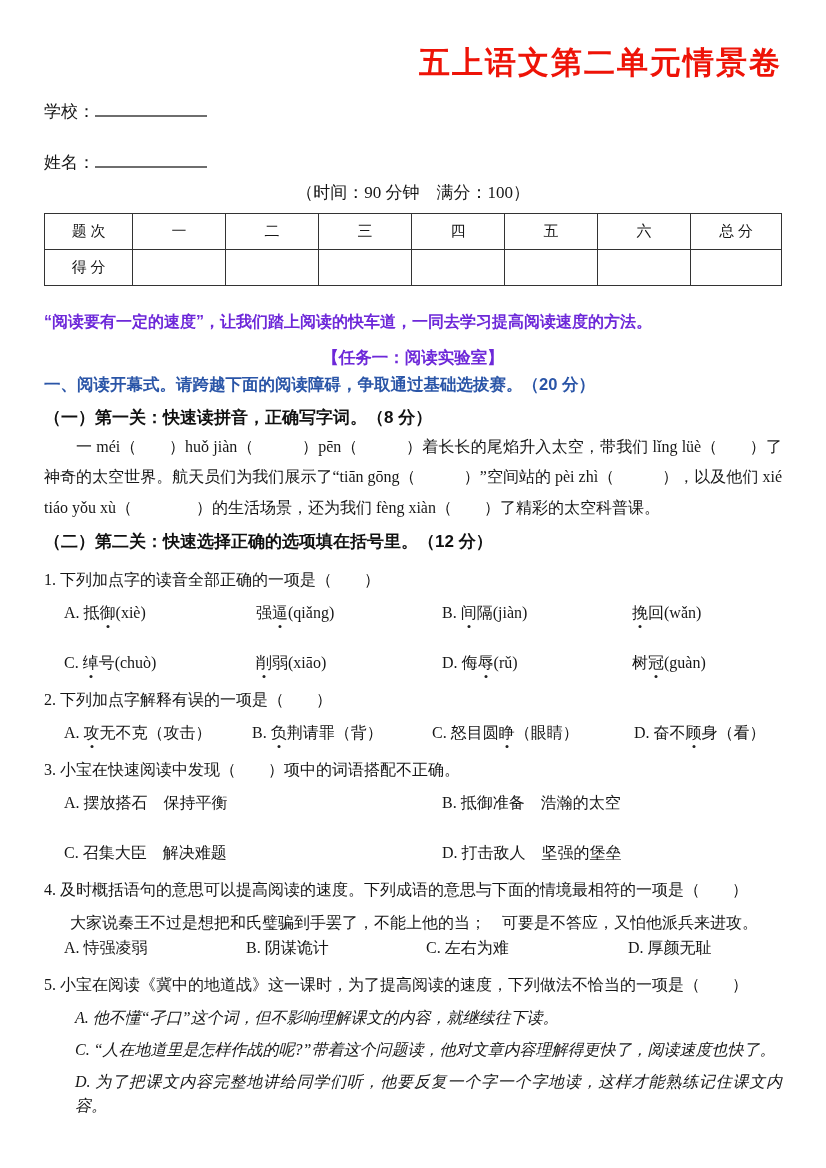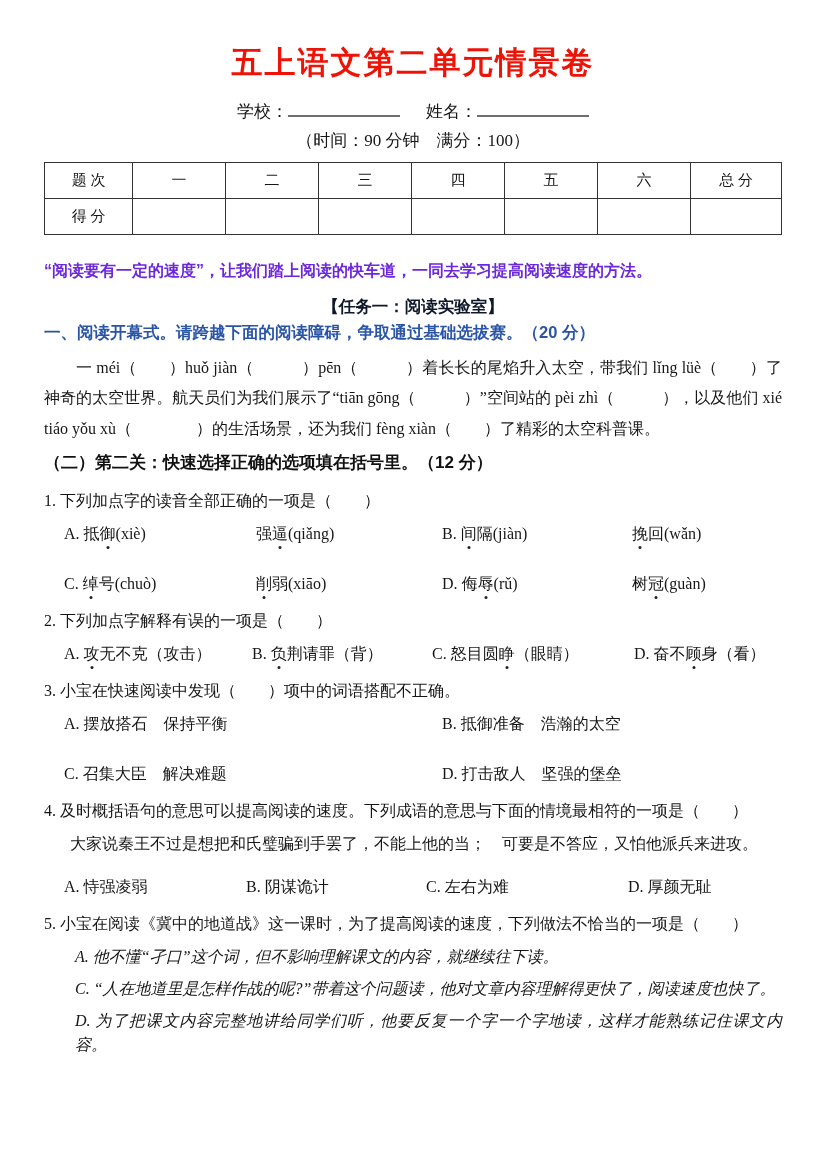--- a/index.html
+++ b/index.html
@@ -3,50 +3,50 @@
 <meta charset="utf-8">
 <style>
   html,body{margin:0;padding:0;background:#ffffff;}
   .page{
     width:826px;min-height:1168px;box-sizing:border-box;
     padding:40px 44px 40px 44px;
     font-family:"Liberation Serif","DejaVu Serif",serif;
     font-size:16px;color:#161616;line-height:1.5;
   }
   .title{
-    text-align:center;font-size:31px;font-weight:bold;color:#ee1307;
+    text-align:right;font-size:31px;font-weight:bold;color:#ee1307;
     font-family:"Liberation Sans","DejaVu Sans",sans-serif;
     margin:0 0 12px 0;letter-spacing:2px;
   }
-  .id-row{display:flex;justify-content:center;gap:26px;font-size:17px;margin:0 0 4px 0;}
+  .id-row{display:flex;justify-content:center;gap:26px;font-size:17px;margin:0 0 4px 0;flex-direction:column;}
   .id-item{white-space:nowrap;}
   .blank{display:inline-block;width:112px;height:15px;border-bottom:2px solid #6e6e6e;vertical-align:baseline;}
   .time-line{text-align:center;font-size:17px;margin:0 0 8px 0;}
   table.score{width:100%;border-collapse:collapse;table-layout:fixed;margin:0 0 24px 0;}
   table.score td{border:1px solid #333;height:35px;text-align:center;font-size:15px;padding:0;}
   .intro-red{
     color:#6d28d9;font-weight:bold;font-size:16px;margin:0 0 11px 0;
     font-family:"Liberation Sans","DejaVu Sans",sans-serif;
   }
   .task-heading{
-    text-align:center;color:#0f172a;font-weight:bold;font-size:16.5px;margin:1px 0;
+    text-align:center;color:#6d28d9;font-weight:bold;font-size:16.5px;margin:1px 0;
     font-family:"Liberation Sans","DejaVu Sans",sans-serif;
   }
   .section-heading{
     color:#2a55a7;font-weight:bold;font-size:16.5px;margin:2px 0 8px 0;
     font-family:"Liberation Sans","DejaVu Sans",sans-serif;
   }
   .part-heading{
     font-weight:bold;font-size:17px;margin:6px 0 2px 0;color:#111;
     font-family:"Liberation Sans","DejaVu Sans",sans-serif;
   }
   .passage{margin:2px 0 6px 0;text-indent:2em;line-height:1.9;text-align:justify;}
   .question{margin:13px 0 0 0;}
   .stem{margin:0 0 9px 0;}
-  .context{padding-left:26px;margin:0 0 19px 0;}
+  .context{padding-left:26px;margin:0 0 1px 0;}
   .opts-grid{display:grid;padding-left:20px;row-gap:26px;margin:0 0 2px 0;}
   .g-q1{grid-template-columns:192px 186px 190px auto;}
   .g-q2{grid-template-columns:188px 180px 202px auto;}
   .g-q3{grid-template-columns:378px auto;}
   .g-q4{grid-template-columns:182px 180px 202px auto;}
   .opt-block p{margin:0 0 8px 0;text-align:justify;font-style:italic;}
   .hang{padding-left:60px;text-indent:-29px;}
   .nohang{padding-left:31px;text-indent:0;}
   .hang-q6{padding-left:44px;text-indent:-13px;}
   .dot-under{position:relative;display:inline-block;}
@@ -101,20 +101,21 @@
       <td></td>
       <td></td>
     </tr>
   </tbody>
     </table>
 
   <p class="intro-red">“阅读要有一定的速度”，让我们踏上阅读的快车道，一同去学习提高阅读速度的方法。</p>
   <p class="task-heading">【任务一：阅读实验室】</p>
   <p class="section-heading">一、阅读开幕式。请跨越下面的阅读障碍，争取通过基础选拔赛。（20 分）</p>
 
+  <p class="part-heading">（一）第一关：快速读拼音，正确写字词。（8 分）</p>
   <p class="passage">一 méi（　　）huǒ jiàn（　　　）pēn（　　　）着长长的尾焰升入太空，带我们 lǐng lüè（　　）了神奇的太空世界。航天员们为我们展示了“tiān gōng（　　　）”空间站的 pèi zhì（　　　），以及他们 xié tiáo yǒu xù（　　　　）的生活场景，还为我们 fèng xiàn（　　）了精彩的太空科普课。</p>
 
   <p class="part-heading">（二）第二关：快速选择正确的选项填在括号里。（12 分）</p>
 
   <div class="question">
     <p class="stem">1. 下列加点字的读音全部正确的一项是（　　）</p>
     <div class="opts-grid g-q1">
       <span>A.  抵<span class="dot-under">御</span>(xiè)</span>
       <span>强<span class="dot-under">逼</span>(qiǎng)</span>
       <span>B.  <span class="dot-under">间</span>隔(jiàn)</span>

